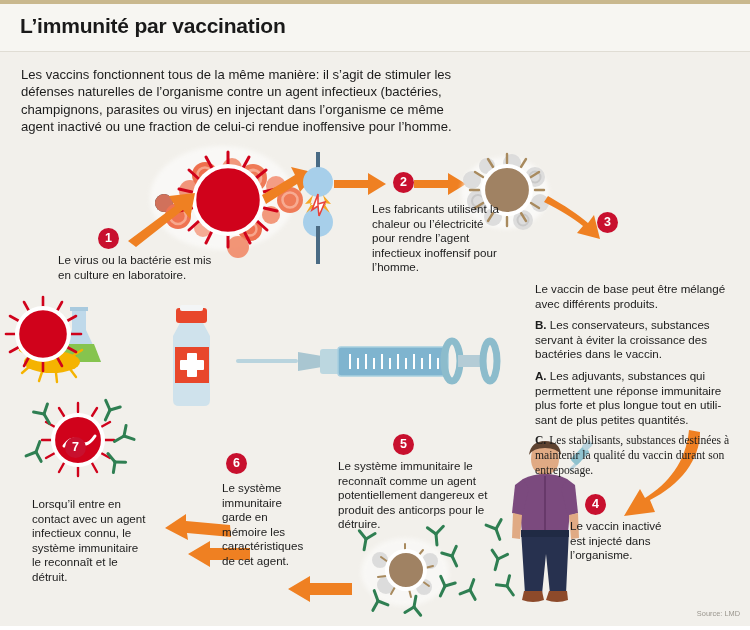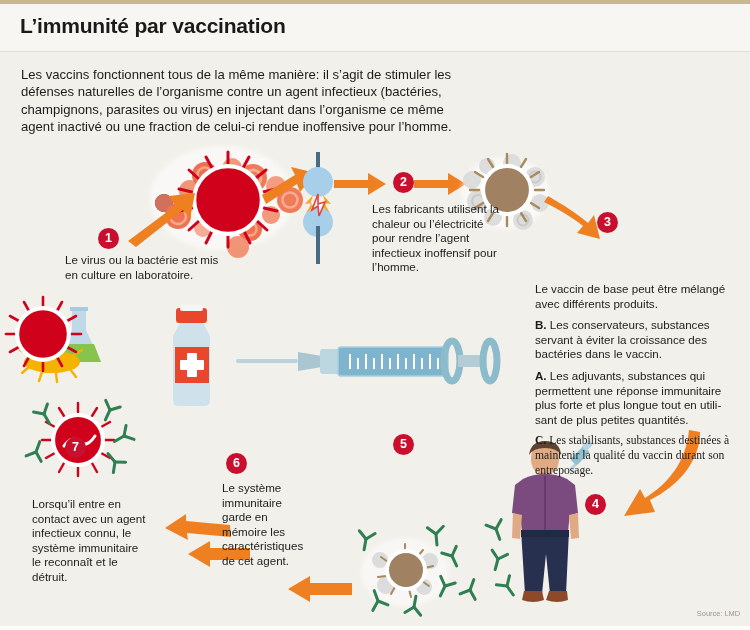--- a/index.html
+++ b/index.html
@@ -468,31 +468,33 @@
   </svg>
 
   <div class="badge" style="left:98px;  top:228px;">1</div>
   <div class="badge" style="left:393px; top:172px;">2</div>
   <div class="badge" style="left:597px; top:212px;">3</div>
   <div class="badge" style="left:585px; top:494px;">4</div>
   <div class="badge" style="left:393px; top:434px;">5</div>
   <div class="badge" style="left:226px; top:453px;">6</div>
   <div class="badge" style="left:65px;  top:437px;">7</div>
 
-  <div class="cap" style="left:58px; top:253px; width:160px;margin-left:7px;">Le virus ou la bactérie est mis en culture en laboratoire.</div>
+  <div class="cap" style="left:58px; top:253px; width:160px;">Le virus ou la bactérie est mis en culture en laboratoire.</div>
 
   <div class="cap" style="left:372px; top:195px; width:130px;margin-top:7px;">Les fabricants utilisent la chaleur ou l’électricité pour rendre l’agent infectieux inoffensif pour l’homme.</div>
 
   <div class="cap" style="left:535px; top:238px; width:205px;margin-top:44px;">
     <p>Le vaccin de base peut être mélangé avec différents produits.</p>
     <p><b>B.</b><span> Les conservateurs, substances servant à éviter la croissance des bactéries dans le vaccin.</span></p>
     <p><b>A.</b><span> Les adjuvants, substances qui permettent une réponse immunitaire plus forte et plus longue tout en utili-sant de plus petites quantités.</span></p>
     <p><b>C.</b><span> Les stabilisants, substances destinées à maintenir la qualité du vaccin durant son entreposage.</span></p>
   </div>
 
-
+  <div class="cap" style="left:570px; top:519px; width:95px;">Le vaccin inactivé est injecté dans l’organisme.</div>
+
+  <div class="cap" style="left:338px; top:459px; width:150px;">Le système immunitaire le reconnaît comme un agent potentiellement dangereux et produit des anticorps pour le détruire.</div>
 
   <div class="cap" style="left:32px; top:497px; width:118px;">Lorsqu’il entre en contact avec un agent infectieux connu, le système immunitaire le reconnaît et le détruit.</div>
 
   <div class="cap" style="left:222px; top:481px; width:82px;">Le système immunitaire garde en mémoire les caractéristiques de cet agent.</div>
 
   <div class="source">Source: LMD</div>
 </div>
 
 </body></html>

